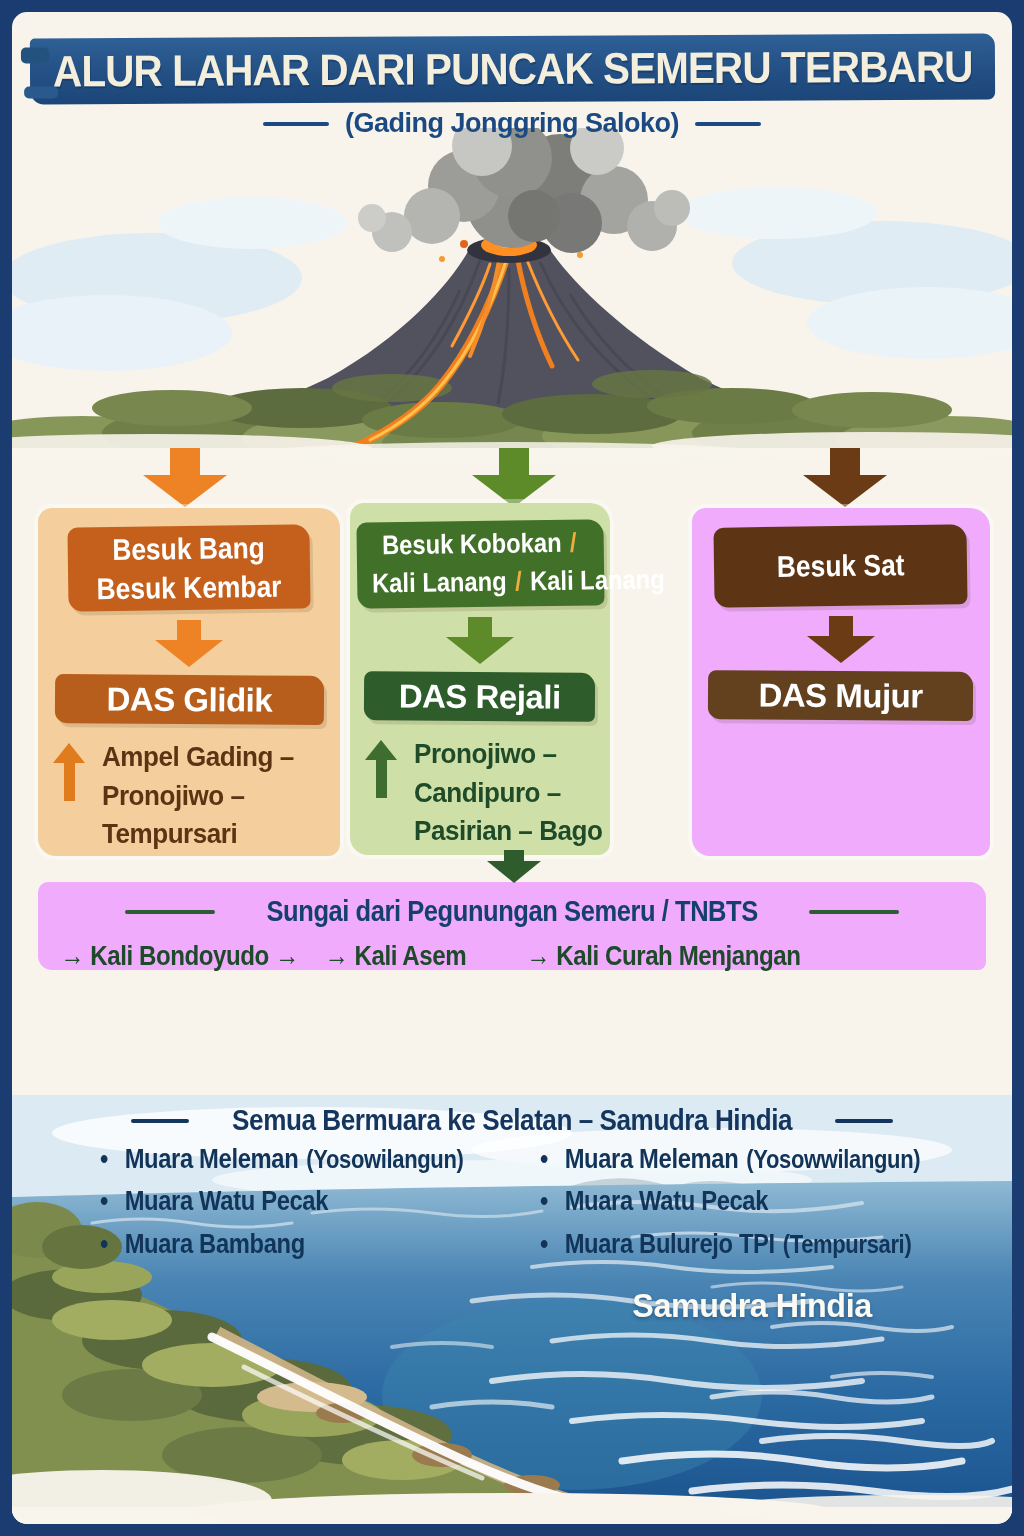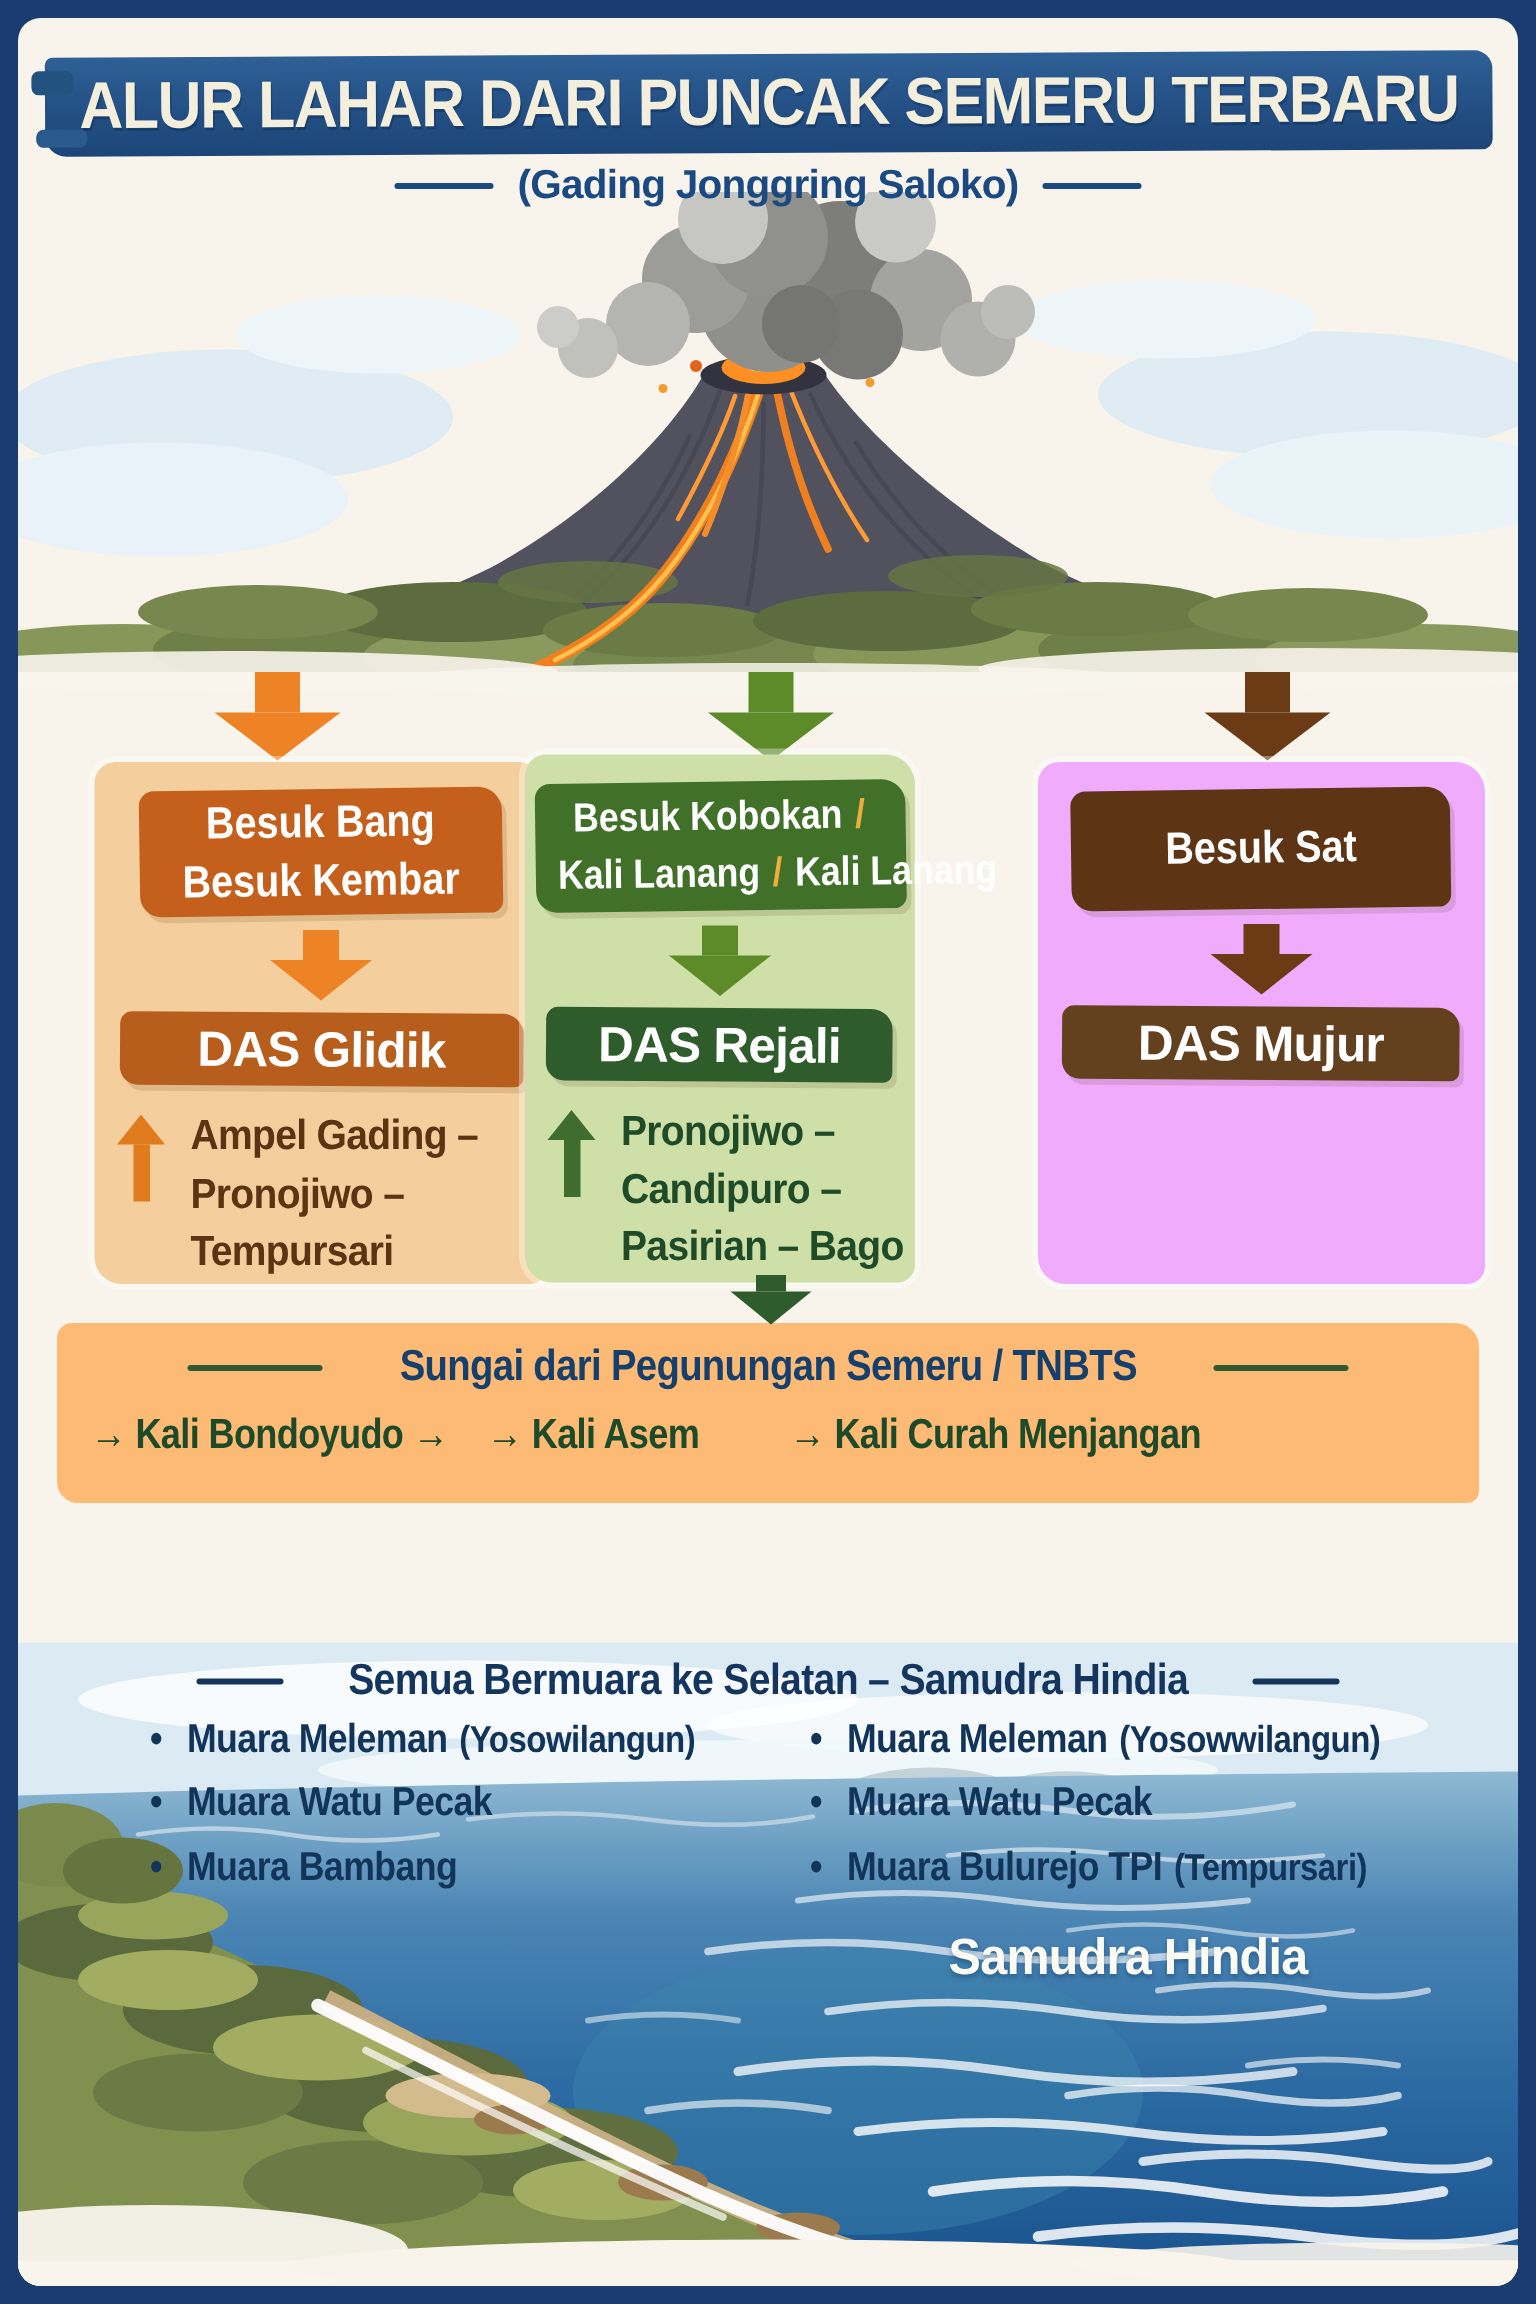--- a/index.html
+++ b/index.html
@@ -50,21 +50,21 @@
   .arrow-up { display:flex; flex-direction:column; align-items:center; width:34px; flex:none; padding-top:5px; }
   .arrow-up .head { width:0; height:0; border-left:16px solid transparent;
     border-right:16px solid transparent; border-bottom:20px solid; }
   .arrow-up .stem { width:11px; height:38px; }
   .u-orange .stem { background:#e07b1e; } .u-orange .head { border-bottom-color:#e07b1e; }
   .u-green  .stem { background:#3f6d2f; } .u-green  .head { border-bottom-color:#3f6d2f; }
   .u-brown  .stem { background:#6b3b16; } .u-brown  .head { border-bottom-color:#6b3b16; }
 
   
   .card { position:absolute; border-radius:14px 20px 12px 18px; box-shadow:0 0 0 4px rgba(255,255,255,.35); }
-  #card1 { left:26px;  top:496px; width:302px; height:348px; background:#f4cf9d;margin-left:25px; }
+  #card1 { left:26px;  top:496px; width:302px; height:348px; background:#f4cf9d; }
   #card2 { left:338px; top:491px; width:260px; height:352px; background:#cedfa8; }
   #card3 { left:680px; top:496px; width:298px; height:348px; background:#f0abfc; }
   .header-bar { margin:18px auto 0; display:flex; flex-direction:column; justify-content:center;
     border-radius:10px 16px 8px 14px; transform:rotate(-0.8deg); color:#fff; font-weight:700;
     text-align:center; box-shadow:3px 4px 0 rgba(60,30,5,.12); }
   #card1 .header-bar { background:#c4601c; width:80%; min-height:84px; font-size:30px; line-height:1.3; }
   #card2 .header-bar { background:#417029; width:95%; min-height:86px; font-size:27px; line-height:1.4; }
   #card3 .header-bar { background:#5d3414; width:85%; min-height:80px; font-size:30px; }
   .hline { display:block; transform:scaleX(.88); white-space:nowrap; }
   .slash { color:#eead3d; padding:0 2px; }
@@ -77,21 +77,21 @@
   .card .arrow-down.small { margin:10px auto 2px; }
   .list-row { display:flex; gap:16px; margin:14px 8px 0 14px; }
   .areas { font-size:28px; font-weight:700; line-height:1.38; letter-spacing:-.5px;
     transform:scaleX(.93); transform-origin:0 0; white-space:nowrap; }
   #card1 .areas { color:#5a3413; }
   #card2 .areas { color:#1f4b28; }
   #card3 .areas { color:#54300f; font-size:27px; }
 
   
   .band { position:absolute; left:26px; width:948px; border-radius:10px 16px 8px 14px; }
-  #band1 { top:870px; height:120px; background:#fdba74; }
+  #band1 { top:870px; height:88px; background:#f0abfc; }
   #band2 { top:993px; height:86px;  background:#dce0c6; }
   .band-title-row { display:flex; align-items:center; justify-content:center; gap:18px; padding-top:13px; }
   .band-title { font-size:29px; font-weight:700; color:#153f6d; letter-spacing:-.5px;
     transform:scaleX(.88); white-space:nowrap; }
   .gdash { height:4px; background:#2e5b33; border-radius:2px; }
   .gdash.w90 { width:90px; } .gdash.w60 { width:60px; }
   .rivers { display:flex; padding:12px 0 0 26px; font-size:28px; font-weight:700; color:#1d4a28;
     letter-spacing:-.5px; transform:scaleX(.86); transform-origin:0 50%; white-space:nowrap; }
   .rivers .r1 { margin-right:30px; } .rivers .r2 { margin-right:70px; }
   .single-river { text-align:center; padding-top:8px; font-size:28px; font-weight:700; color:#1e4229; }

